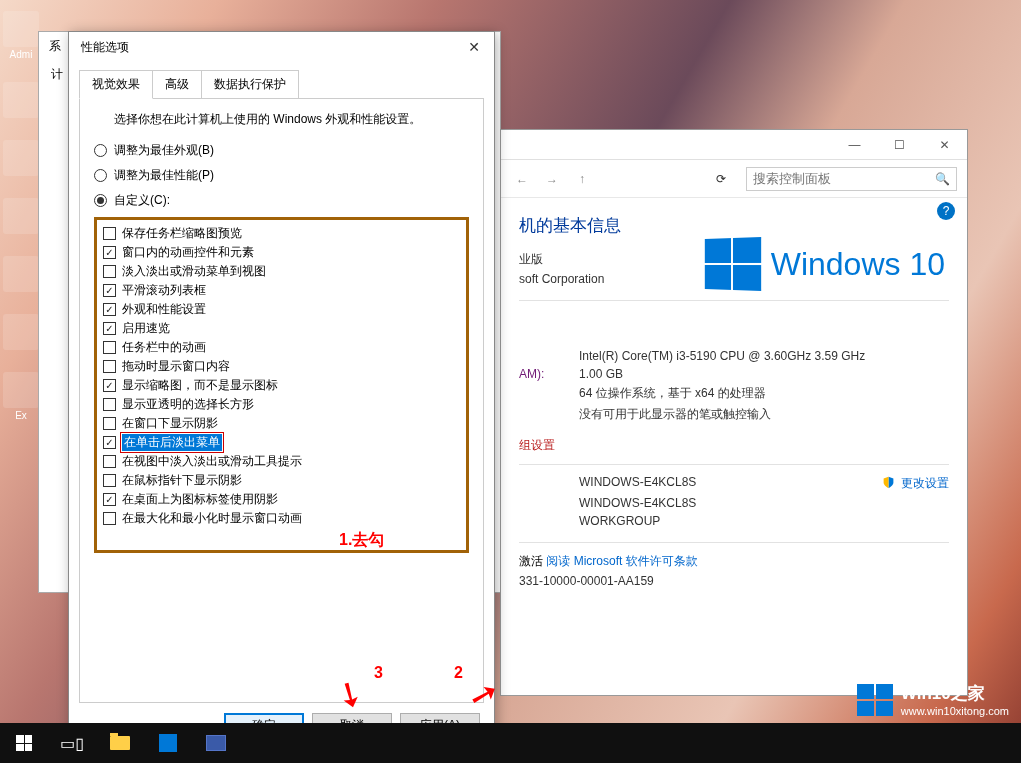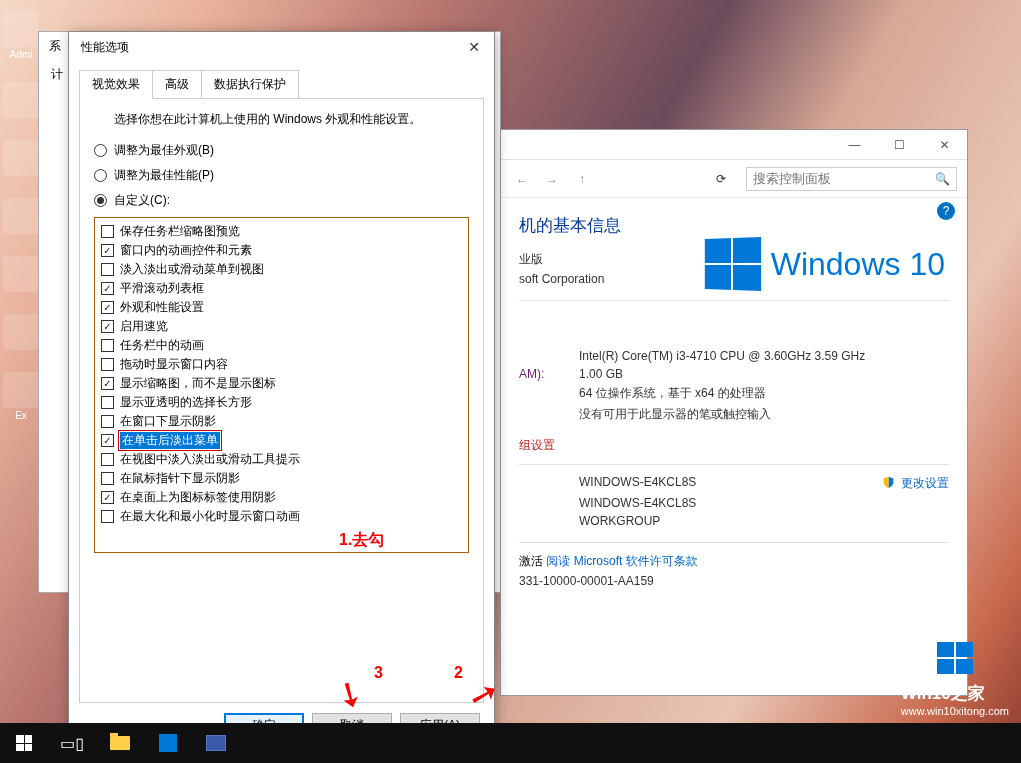--- a/index.html
+++ b/index.html
@@ -49,36 +49,36 @@
 .perf .ptitle { height: 30px; display: flex; align-items: center; justify-content: space-between; padding: 0 8px 0 12px; font-size: 12px; }
 .close { width: 24px; height: 20px; display: flex; align-items: center; justify-content: center; font-size: 14px; color: #333; }
 .tabs { display: flex; padding: 8px 10px 0; gap: 0; }
 .tab { padding: 5px 12px; border: 1px solid #ccc; font-size: 12px; background: #fff; margin-right: -1px; position: relative; }
 .tab.active { border-bottom-color: #fff; z-index: 2; }
 .tabbody { margin: -1px 10px 0; border: 1px solid #ccc; padding: 12px 14px; height: 605px; font-size: 12px; }
 .intro { margin-bottom: 14px; margin-left: 20px; }
 .radio { display: flex; align-items: center; gap: 7px; margin: 8px 0; }
 .radio .rcircle { width: 13px; height: 13px; border: 1px solid #333; border-radius: 50%; display: flex; align-items: center; justify-content: center; }
 .radio.sel .rcircle::after { content: ""; width: 7px; height: 7px; border-radius: 50%; background: #333; }
-.listbox { margin-top: 0; border: 1px solid #a16207; height: 336px; overflow: hidden; padding: 4px 6px; background: #fff; }
+.listbox { margin-top: 0; border: 3px solid #a16207; height: 336px; overflow: hidden; padding: 4px 6px; background: #fff; }
 .check { display: flex; align-items: center; gap: 6px; padding: 1px 0; font-size: 12px; }
 .check .cbox { width: 13px; height: 13px; border: 1px solid #333; display: flex; align-items: center; justify-content: center; font-size: 10px; line-height: 1; color: #222; }
 .check.on .cbox::after { content: "✓"; }
 .check .ctext { white-space: nowrap; }
 .check.hl .ctext { background: #0078d7; color: #fff; padding: 0 2px; outline: 1px solid #c00; outline-offset: 1px; }
 
 .annot { position: absolute; color: #ff0000; font-size: 16px; font-weight: bold; }
 .arrow { position: absolute; color: #ff0000; font-size: 34px; transform: rotate(30deg); }
 
 .dlgbtns { display: flex; justify-content: flex-end; gap: 8px; padding: 10px 14px; }
 .btn { width: 80px; height: 24px; border: 1px solid #adadad; background: #e1e1e1; font-size: 12px; display: flex; align-items: center; justify-content: center; }
 .btn.primary { border: 2px solid #0078d7; background: #e5f1fb; }
 
 
-.wm { position: absolute; right: 12px; bottom: 46px; display: flex; align-items: center; gap: 8px; flex-direction: column; }
+.wm { position: absolute; right: 12px; bottom: 46px; display: flex; align-items: center; gap: 8px; }
 .wm .wsq { width: 36px; height: 32px; display: grid; grid-template: 1fr 1fr / 1fr 1fr; gap: 2px; }
 .wm .wsq div { background: #0078d7; }
 .wm .wtxt { color: #fff; text-align: left; font-size: 11px; }
 .wm .wtxt .big { font-size: 17px; font-weight: bold; }
 
 
 .taskbar { position: absolute; bottom: 0; left: 0; right: 0; height: 40px; background: #101010; display: flex; align-items: center; }
 .tbtn { width: 48px; height: 40px; display: flex; align-items: center; justify-content: center; color: #fff; font-size: 16px; }
 .winstart { display: grid; grid-template: 1fr 1fr / 1fr 1fr; gap: 1px; width: 16px; height: 16px; }
 .winstart div { background: #fff; }
@@ -158,21 +158,21 @@
       <div class="row">
           <span class="val">业版</span>
         </div>
       <div class="row">
           <span class="val">soft Corporation</span>
         </div>
     </div>
     <div class="hr"></div>
     <div class="section" style="margin-top:48px">
       <div class="row">
-          <span class="val" style="margin-left:60px">Intel(R) Core(TM) i3-4710 CPU @ 3.60GHz   3.59 GHz</span>
+          <span class="val" style="margin-left:60px">Intel(R) Core(TM) i3-5190 CPU @ 3.60GHz   3.59 GHz</span>
         </div>
       <div class="row">
           <span class="lbl">AM):</span>
           <span class="val" style="margin-left:20px">1.00 GB</span>
         </div>
       <div class="row">
           <span class="val" style="margin-left:60px">64 位操作系统，基于 x64 的处理器</span>
         </div>
       <div class="row">
           <span class="val" style="margin-left:60px">没有可用于此显示器的笔或触控输入</span>

